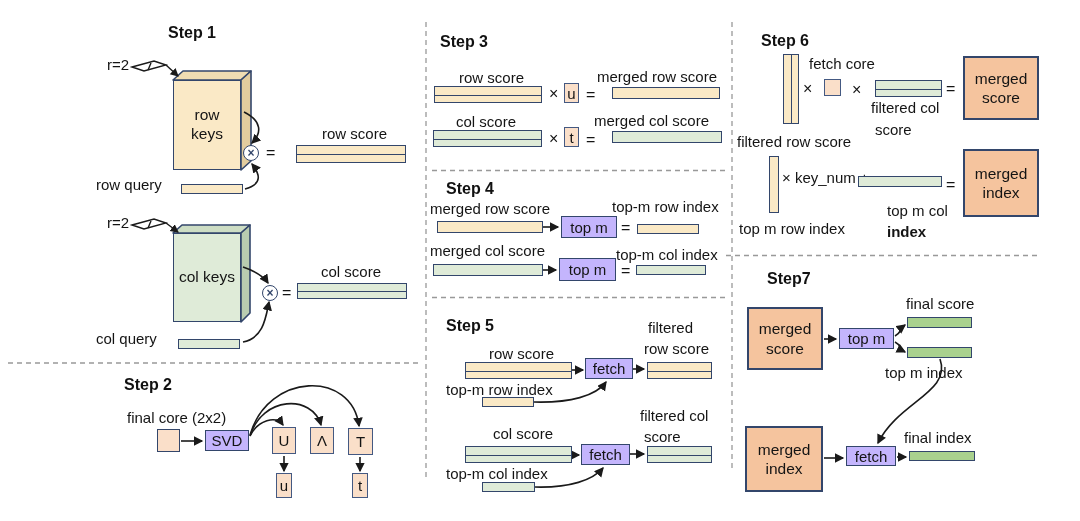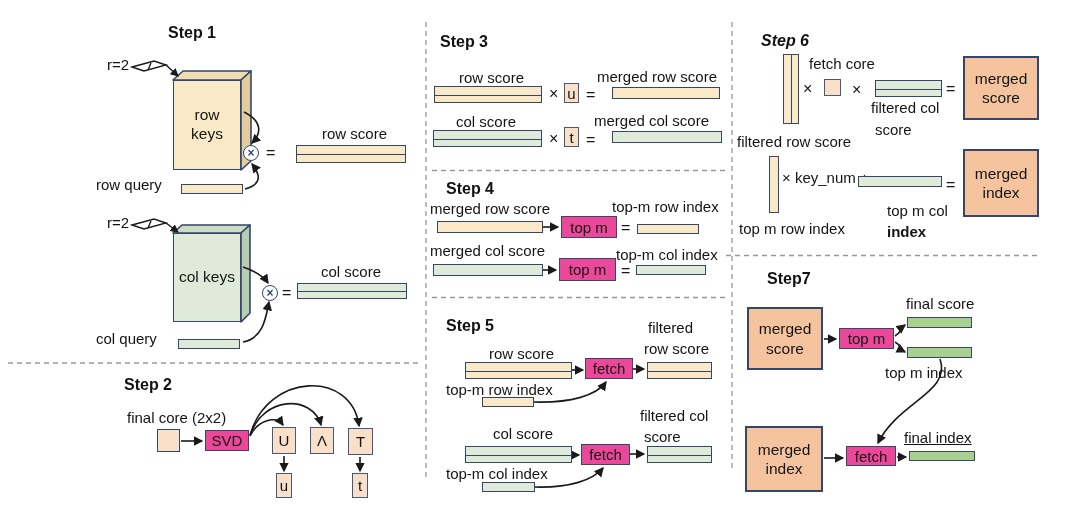--- a/index.html
+++ b/index.html
@@ -7,21 +7,21 @@
     position:relative;width:1080px;height:521px;background:#ffffff;overflow:hidden;
     font-family:"Liberation Sans",sans-serif;color:#141414;
   }
   .abs{position:absolute;}
   .lbl{position:absolute;font-size:15px;line-height:1.15;white-space:nowrap;color:#141414;}
   .title{position:absolute;font-size:16px;font-weight:bold;white-space:nowrap;color:#111;}
   .op{position:absolute;font-size:16px;font-weight:500;color:#141414;line-height:1;}
   .bar{position:absolute;border:1.4px solid #33466b;box-sizing:border-box;}
   .split-h::after{content:"";position:absolute;left:-1px;right:-1px;top:50%;border-top:1.3px solid #33466b;}
   .split-v::after{content:"";position:absolute;top:-1px;bottom:-1px;left:50%;border-left:1.3px solid #33466b;}
-  .opbox{position:absolute;border:1.6px solid #33466b;background:#ec4899;box-sizing:border-box;
+  .opbox{position:absolute;border:1.6px solid #33466b;background:#c4b5fd;box-sizing:border-box;
          display:flex;align-items:center;justify-content:center;font-size:15px;color:#141414;}
   .letterbox{position:absolute;border:1.4px solid #445982;background:#fadfc9;box-sizing:border-box;
          display:flex;align-items:center;justify-content:center;font-size:15px;color:#141414;}
   .orangebox{position:absolute;border:2px solid #33466b;background:#f5c49e;box-sizing:border-box;
          display:flex;align-items:center;justify-content:center;text-align:center;
          font-size:15.5px;line-height:1.25;color:#141414;}
   .facefront{position:absolute;border:1.6px solid #33466b;box-sizing:border-box;
          display:flex;align-items:center;justify-content:center;text-align:center;
          font-size:15.5px;line-height:1.2;color:#141414;}
   .otimes{position:absolute;width:16px;height:16px;border-radius:50%;border:1.5px solid #33466b;
@@ -183,21 +183,21 @@
 
   <div class="lbl" style="left:640px;top:407px;">filtered col</div>
   <div class="lbl" style="left:644px;top:428px;">score</div>
   <div class="lbl" style="left:493px;top:425px;">col score</div>
   <div class="bar split-h" style="left:465px;top:446px;width:107px;height:17px;background:#dfebd8;"></div>
   <div class="opbox" style="left:581px;top:444px;width:49px;height:21px;">fetch</div>
   <div class="bar split-h" style="left:647px;top:446px;width:65px;height:17px;background:#dfebd8;"></div>
   <div class="lbl" style="left:446px;top:465px;">top-m col index</div>
   <div class="bar" style="left:482px;top:482px;width:53px;height:10px;background:#dfebd8;"></div>
 
-  <div class="title" style="left:761px;top:32px;font-style:italic;">Step 6</div>
+  <div class="title" style="left:761px;top:32px;">Step 6</div>
   <div class="bar split-v" style="left:783px;top:54px;width:16px;height:70px;background:#fae9c6;"></div>
   <div class="lbl" style="left:809px;top:55px;">fetch core</div>
   <div class="op" style="left:803px;top:81px;">×</div>
   <div class="letterbox" style="left:824px;top:79px;width:17px;height:17px;"></div>
   <div class="op" style="left:852px;top:82px;">×</div>
   <div class="bar split-h" style="left:875px;top:80px;width:67px;height:17px;background:#dfebd8;"></div>
   <div class="op" style="left:946px;top:81px;">=</div>
   <div class="lbl" style="left:871px;top:99px;">filtered col</div>
   <div class="lbl" style="left:875px;top:121px;">score</div>
   <div class="lbl" style="left:737px;top:125px;margin-top:8px;">filtered row score</div>
@@ -215,16 +215,16 @@
   <div class="title" style="left:767px;top:270px;">Step7</div>
   <div class="orangebox" style="left:747px;top:307px;width:76px;height:63px;">merged score</div>
   <div class="opbox" style="left:839px;top:328px;width:55px;height:21px;">top m</div>
   <div class="lbl" style="left:906px;top:295px;">final score</div>
   <div class="bar" style="left:907px;top:317px;width:65px;height:11px;background:#a9d18e;"></div>
   <div class="bar" style="left:907px;top:347px;width:65px;height:11px;background:#a9d18e;"></div>
   <div class="lbl" style="left:885px;top:364px;">top m index</div>
 
   <div class="orangebox" style="left:745px;top:426px;width:78px;height:66px;">merged index</div>
   <div class="opbox" style="left:846px;top:446px;width:50px;height:20px;">fetch</div>
-  <div class="lbl" style="left:904px;top:429px;text-decoration:underline;">final index</div>
+  <div class="lbl" style="left:904px;top:429px;">final index</div>
   <div class="bar" style="left:909px;top:451px;width:66px;height:10px;background:#a9d18e;"></div>
 
 </div>
 
 </body></html>

